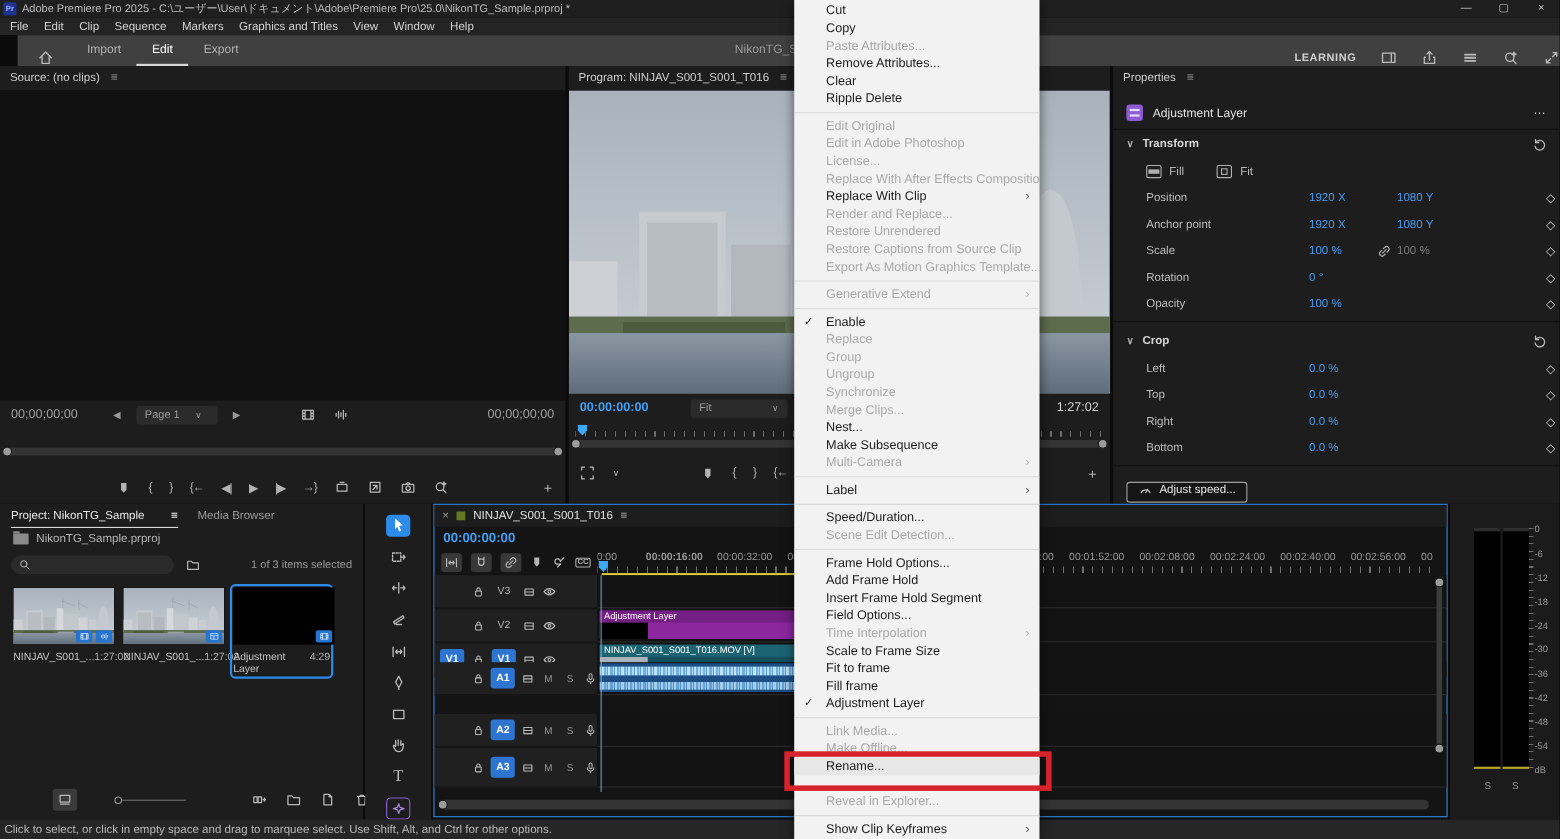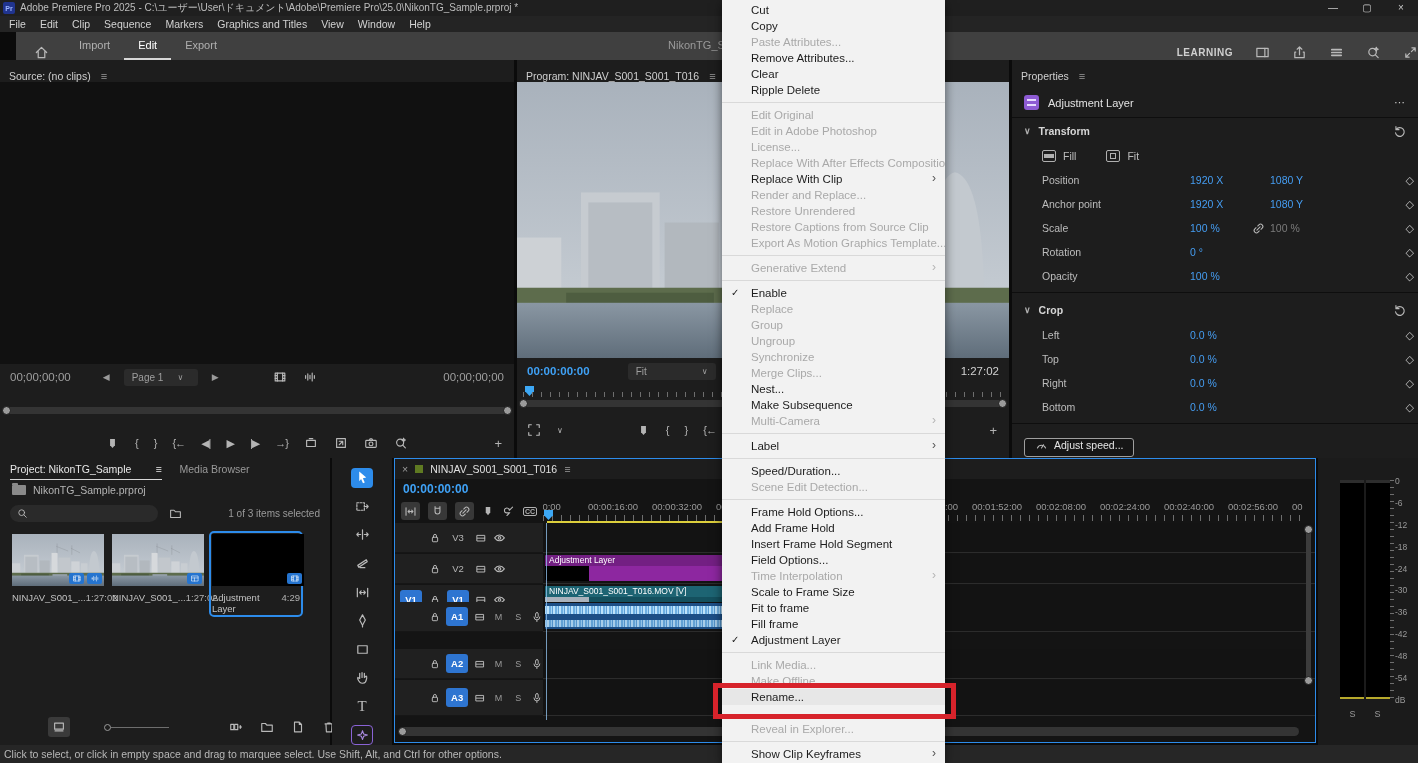--- a/index.html
+++ b/index.html
@@ -16,21 +16,21 @@
   .menubar span{padding:0 7px;line-height:16px}
   .wsbar{position:absolute;left:16px;top:32px;width:100%;height:28px;background:#404040;display:flex;align-items:flex-end;color:#b0b0b0}
   .wsbar .home{margin:0 16px 0 18px}
   .wstab{padding:0 14px;line-height:26px;font-size:11px}
   .wstab.active{color:#fff;border-bottom:2px solid #d8d8d8}
   .wsproj{position:absolute;left:652px;top:7px;font-size:11px;color:#9a9a9a}
   .wsright{margin-left:auto;display:flex;align-items:center;gap:22px;margin-right:16px}
   .learning{font-size:10px;letter-spacing:.5px;color:#d0d0d0;font-weight:bold}
   
   .panel{position:absolute;background:#1d1d1d}
-  .phead{height:22px;display:flex;align-items:flex-end;padding-left:9px;font-size:10.5px;color:#cfcfcf;gap:10px}
+  .phead{height:22px;display:flex;align-items:center;padding-left:9px;font-size:10.5px;color:#cfcfcf;gap:10px}
   .phead .hm{color:#9a9a9a;font-size:11px}
   
   .mon-view{background:#111;position:relative;overflow:hidden}
   .pgm-img{position:absolute;inset:0;width:100%;height:100%}
   .tcrow{height:26px;display:flex;align-items:center;padding:0 10px;gap:8px}
   .tc{font-size:11.5px}
   .tc.dim{color:#9f9f9f}
   .tc.blue{color:#3fa2f7;font-weight:bold}
   .ddl{height:17px;background:#2b2b2b;border-radius:3px;color:#9f9f9f;font-size:10px;display:flex;align-items:center;gap:14px;padding:0 8px}
   .navarr{color:#9a9a9a;font-size:9px;padding:0 6px}
@@ -831,21 +831,21 @@
       <svg class="ic" width="13" height="13">
           <use href="#i-wrench"></use>
         </svg>
       <span class="ccbox">CC</span>
     </div>
     <div class="truler">
 
       <span class="ticks" style="position:absolute;left:0;right:0;bottom:2px"></span>
       <span class="phead-mark" style="left:1px;top:11px"></span>
     <span class="rlab" style="left: 6px;">00:00</span>
-        <span class="rlab" style="left: 70px;">00:00:16:00</span>
+        <span class="rlab" style="left: 70px; font-weight: bold;">00:00:16:00</span>
         <span class="rlab" style="left: 134px;">00:00:32:00</span>
         <span class="rlab" style="left: 198px;">00:00:48:00</span>
         <span class="rlab" style="left: 262px;">00:01:04:00</span>
         <span class="rlab" style="left: 326px;">00:01:20:00</span>
         <span class="rlab" style="left: 390px;">00:01:36:00</span>
         <span class="rlab" style="left: 454px;">00:01:52:00</span>
         <span class="rlab" style="left: 518px;">00:02:08:00</span>
         <span class="rlab" style="left: 582px;">00:02:24:00</span>
         <span class="rlab" style="left: 646px;">00:02:40:00</span>
         <span class="rlab" style="left: 710px;">00:02:56:00</span>

